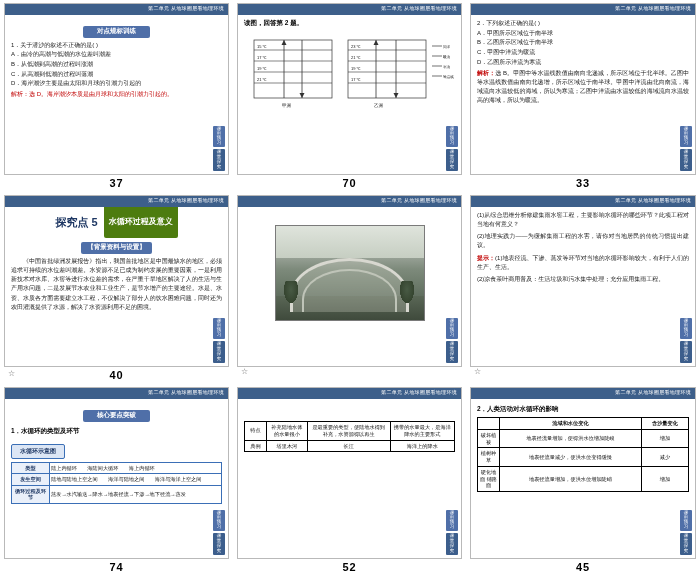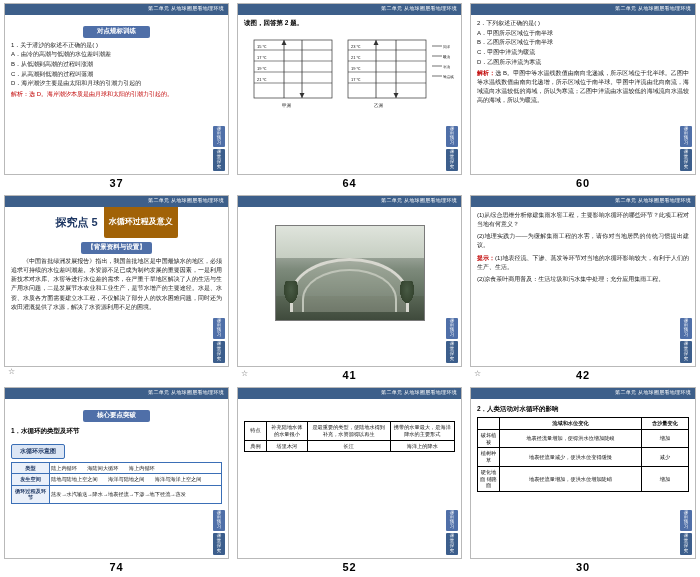--- a/index.html
+++ b/index.html
@@ -142,21 +142,21 @@
   }
   
   .explore-title {
     text-align: center;
     font-size: 11px;
     font-weight: bold;
     color: #1f3864;
     margin: 4px 0 5px 0;
   }
   .explore-title .boxy {
-    background: #a16207;
+    background: #4d7c0f;
     color: #fff;
     font-size: 8px;
     padding: 12px 5px;
     border-radius: 2px;
     margin-left: 3px;
     vertical-align: 2px;
   }
   .lbl-bar {
     display: inline-block;
     background: #4f6fa8;
@@ -345,21 +345,21 @@
             </svg>
           </div>
           <div class="badge-stack">
             <div class="badge">课前预习</div>
             <div class="badge alt">课堂探究</div>
           </div>
         </div>
       </div>
       <div class="row-footer">
         <span class="stars"></span>
-        <div class="pagenum">64</div>
+        <div class="pagenum">70</div>
       </div>
     </div>
 
     <div class="cell">
       <div class="slide">
         <div class="slide-head">
           <span class="hdtxt">第二单元 从地球圈层看地理环境</span>
         </div>
         <div class="slide-body">
           <div class="qline">2．下列叙述正确的是(    )</div>
@@ -371,21 +371,21 @@
             <span class="hl">解析：</span><span>选 B。甲图中等水温线数值由南向北递减，所示区域位于北半球。乙图中等水温线数值由南向北递增，所示区域位于南半球。甲图中洋流由北向南流，海域流向水温较低的海域，所以为寒流；乙图中洋流由水温较低的海域流向水温较高的海域，所以为暖流。</span>
           </div>
           <div class="badge-stack">
             <div class="badge">课前预习</div>
             <div class="badge alt">课堂探究</div>
           </div>
         </div>
       </div>
       <div class="row-footer">
         <span class="stars"></span>
-        <div class="pagenum">60</div>
+        <div class="pagenum">33</div>
       </div>
     </div>
 
     <div class="cell">
       <div class="slide">
         <div class="slide-head">
           <span class="hdtxt">第二单元 从地球圈层看地理环境</span>
         </div>
         <div class="slide-body">
           <div class="explore-title">
@@ -397,20 +397,21 @@
           </div>
           <div class="body-text">《中国首批绿洲发展报告》指出，我国首批地区是中国最缺水的地区，必须追求可持续的水位差叫潮差。水资源不足已成为制约发展的重要因素，一是利用新技术对水库、水窖等进行水位差的需求，在严重干旱地区解决了人的生活与生产用水问题，二是发展节水农业和工业生产，是节水增产的主要途径。水是、水资、水质各方面需要建立水工程，不仅解决了部分人的饮水困难问题，同时还为农田灌溉提供了水源，解决了水资源利用不足的困境。</div>
           <div class="badge-stack">
             <div class="badge">课前预习</div>
             <div class="badge alt">课堂探究</div>
           </div>
         </div>
       </div>
       <div class="row-footer">
         <span class="stars">☆</span>
+        <div class="pagenum">40</div>
       </div>
     </div>
 
     <div class="cell">
       <div class="slide">
         <div class="slide-head">
           <span class="hdtxt">第二单元 从地球圈层看地理环境</span>
         </div>
         <div class="slide-body">
           <div class="photo">
@@ -422,21 +423,20 @@
             <div class="tree" style="left:84%"></div>
           </div>
           <div class="badge-stack">
             <div class="badge">课前预习</div>
             <div class="badge alt">课堂探究</div>
           </div>
         </div>
       </div>
       <div class="row-footer">
         <span class="stars">☆</span>
-        <div class="pagenum">41</div>
       </div>
     </div>
 
     <div class="cell">
       <div class="slide">
         <div class="slide-head">
           <span class="hdtxt">第二单元 从地球圈层看地理环境</span>
         </div>
         <div class="slide-body">
           <div class="ansblock">(1)从综合思维分析修建集雨水窖工程，主要影响水循环的哪些环节？此项工程对当地有何意义？</div>
@@ -446,21 +446,20 @@
           </div>
           <div class="ansblock" style="margin-top:3px">(2)凉食茶叶商用普及：生活垃圾和污水集中处理；充分应用集雨工程。</div>
           <div class="badge-stack">
             <div class="badge">课前预习</div>
             <div class="badge alt">课堂探究</div>
           </div>
         </div>
       </div>
       <div class="row-footer">
         <span class="stars">☆</span>
-        <div class="pagenum">42</div>
       </div>
     </div>
 
     <div class="cell">
       <div class="slide">
         <div class="slide-head">
           <span class="hdtxt">第二单元 从地球圈层看地理环境</span>
         </div>
         <div class="slide-body">
           <div style="text-align:center">
@@ -565,18 +564,18 @@
           </tbody>
             </table>
           <div class="badge-stack">
             <div class="badge">课前预习</div>
             <div class="badge alt">课堂探究</div>
           </div>
         </div>
       </div>
       <div class="row-footer">
         <span class="stars"></span>
-        <div class="pagenum">30</div>
+        <div class="pagenum">45</div>
       </div>
     </div>
 
   </div>
 </div>
 
 </body></html>

